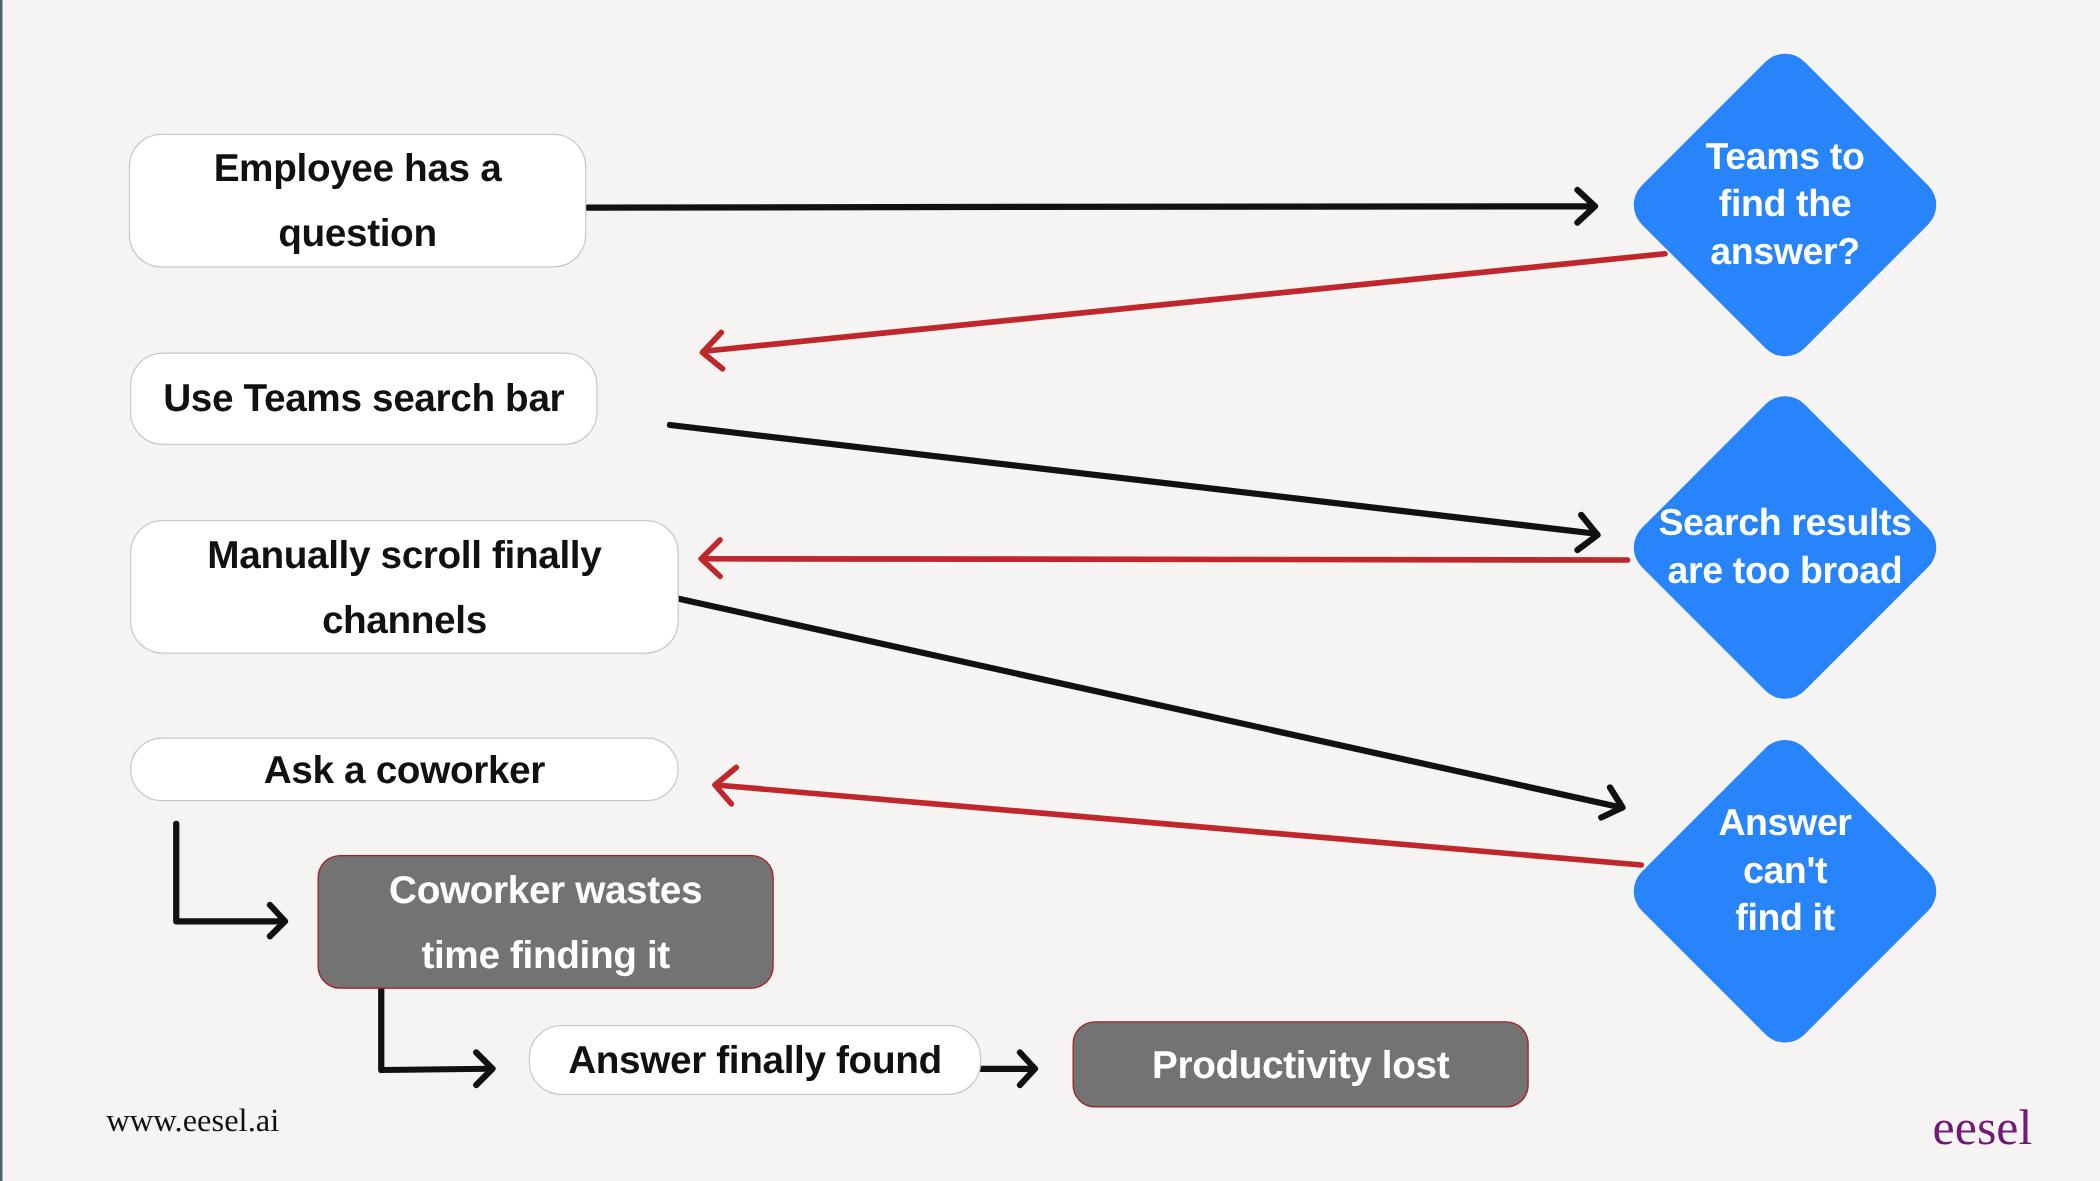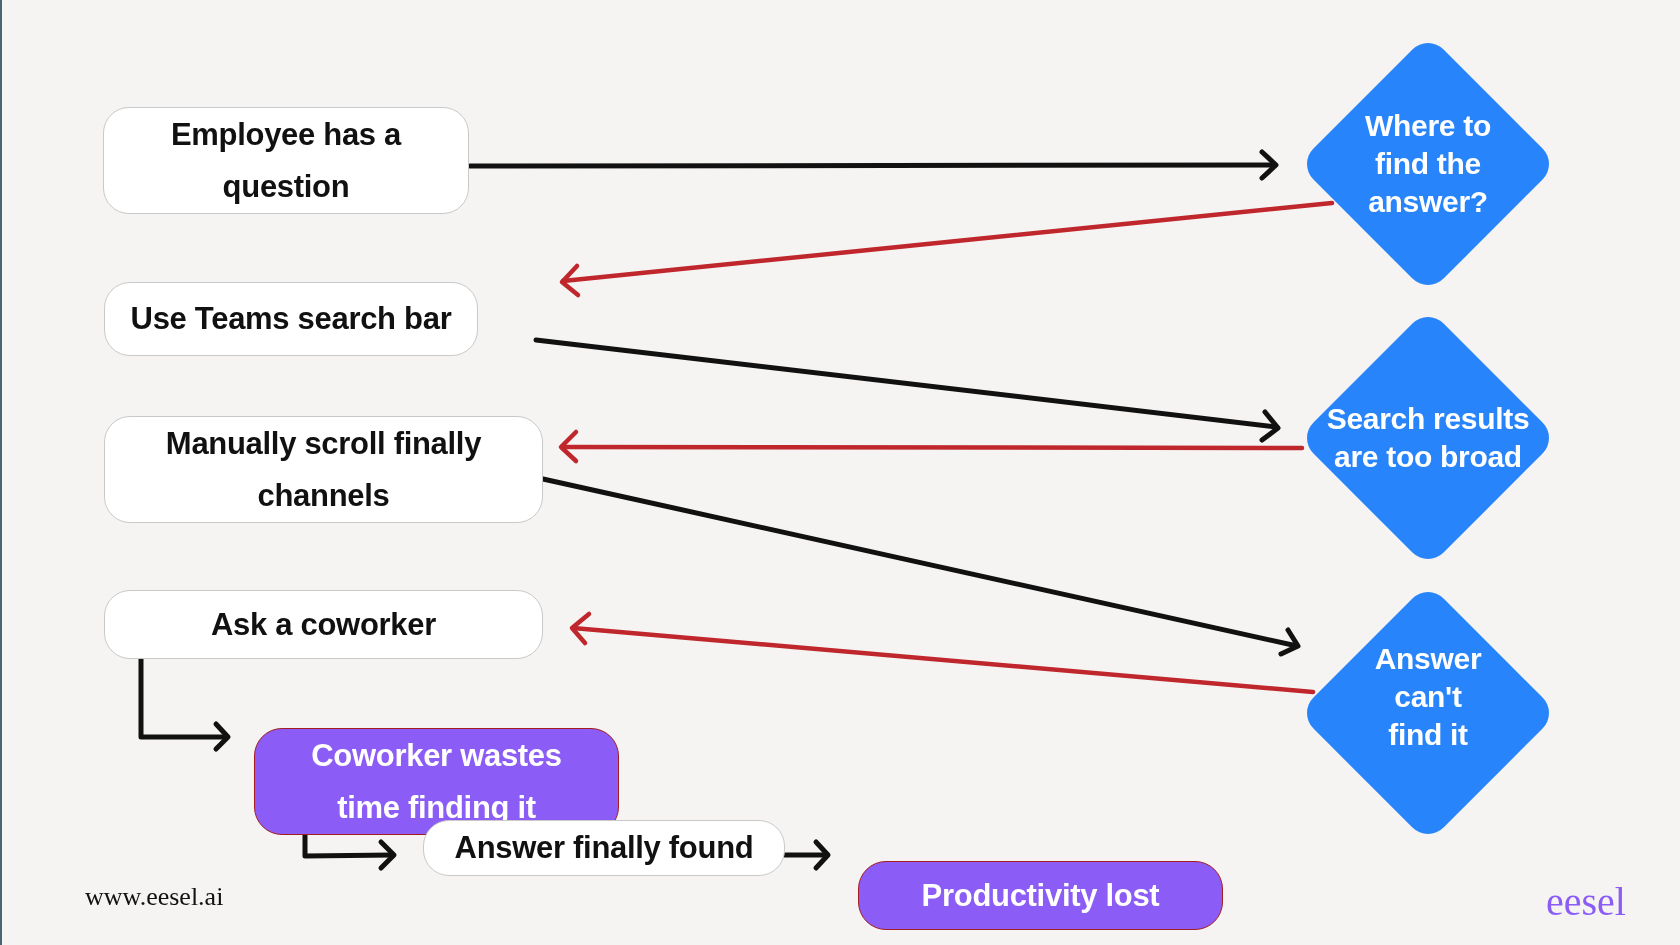--- a/index.html
+++ b/index.html
@@ -9,38 +9,38 @@
     font-family: "Liberation Sans", "DejaVu Sans", sans-serif;
   }
   .left-edge { position: absolute; left: 0; top: 0; width: 2px; height: 945px; background: #4b6472; }
   svg.wires { position: absolute; left: 0; top: 0; width: 1680px; height: 945px; }
   .node {
     position: absolute; box-sizing: border-box;
     display: flex; align-items: center; justify-content: center; text-align: center;
     font-weight: bold; font-size: 31px; line-height: 52px; letter-spacing: -0.3px;
   }
   .node.white { background: #ffffff; border: 1.5px solid #c9c9c9; border-radius: 26px; color: #111; }
-  .node.red { background: #8b5cf6; border: 1px solid #a51c20; border-radius: 28px; color: #fff; margin-top: 44px; }
+  .node.red { background: #737373; border: 1px solid #a51c20; border-radius: 18px; color: #fff; }
   .diamond-wrap { position: absolute; width: 262px; height: 262px; }
   .diamond-shape {
     position: absolute; left: 39px; top: 39px; width: 184px; height: 184px;
     background: #2884fa; border-radius: 22px; transform: rotate(45deg);
   }
   .diamond-text {
     position: absolute; left: 0; top: 0; width: 262px; height: 262px;
     display: flex; align-items: center; justify-content: center; text-align: center;
     color: #fff; font-weight: bold; font-size: 30px; line-height: 38px; letter-spacing: -0.3px;
   }
   .footer-url {
     position: absolute; left: 54px; top: 882px;
     font-family: "Liberation Serif", "DejaVu Serif", serif; font-size: 26px; color: #111; margin-left: 31px;
   }
   .footer-logo {
     position: absolute; left: 1546px; top: 878px;
-    font-family: "Liberation Serif", "DejaVu Serif", serif; font-size: 40px; color: #8b5cf6;
+    font-family: "Liberation Serif", "DejaVu Serif", serif; font-size: 40px; color: #701a75;
   }
 </style>
 </head>
 <body>
 
 <div class="left-edge"></div>
 
 <svg class="wires" viewBox="0 0 1680 945">
   <g fill="none" stroke-linecap="round" stroke-linejoin="round">
 
@@ -96,39 +96,39 @@
 </div>
 
 <div class="node white" style="left:104px; top:282px; width:374px; height:74px;">
   <span>Use Teams search bar</span>
 </div>
 
 <div class="node white" style="left:104px; top:416px; width:439px; height:107px; padding:0 30px;">
   <span>Manually scroll finally channels</span>
 </div>
 
-<div class="node white" style="left:104px; top:590px; width:439px; height:69px;">
+<div class="node white" style="left:104px; top:590px; width:439px; height:51px;">
   <span>Ask a coworker</span>
 </div>
 
 <div class="node red" style="left:254px; top:684px; width:365px; height:107px; padding:0 40px;">
   <span>Coworker wastes time finding it</span>
 </div>
 
 <div class="node white" style="left:423px; top:820px; width:362px; height:56px;">
   <span>Answer finally found</span>
 </div>
 
 <div class="node red" style="left:858px; top:817px; width:365px; height:69px;">
   <span>Productivity lost</span>
 </div>
 
 <div class="diamond-wrap" style="left:1297px; top:33px;">
   <div class="diamond-shape"></div>
-  <div class="diamond-text" style="padding:0 62px; box-sizing:border-box;">Where to find the answer?</div>
+  <div class="diamond-text" style="padding:0 62px; box-sizing:border-box;">Teams to find the answer?</div>
 </div>
 
 <div class="diamond-wrap" style="left:1297px; top:307px;">
   <div class="diamond-shape"></div>
   <div class="diamond-text" style="padding:0 22px; box-sizing:border-box;">Search results are too broad</div>
 </div>
 
 <div class="diamond-wrap" style="left:1297px; top:582px;">
   <div class="diamond-shape"></div>
   <div class="diamond-text" style="padding:0 70px 32px; box-sizing:border-box;">Answer can't find it</div>

